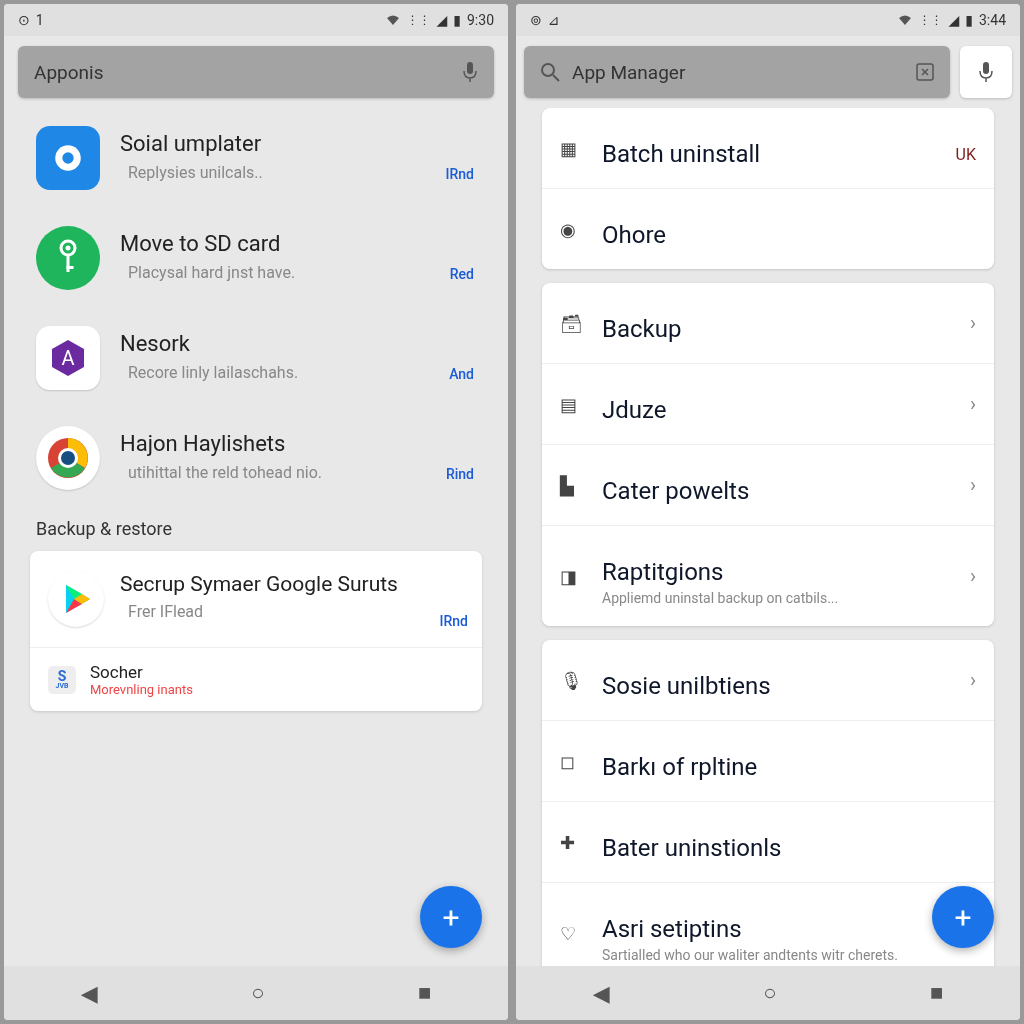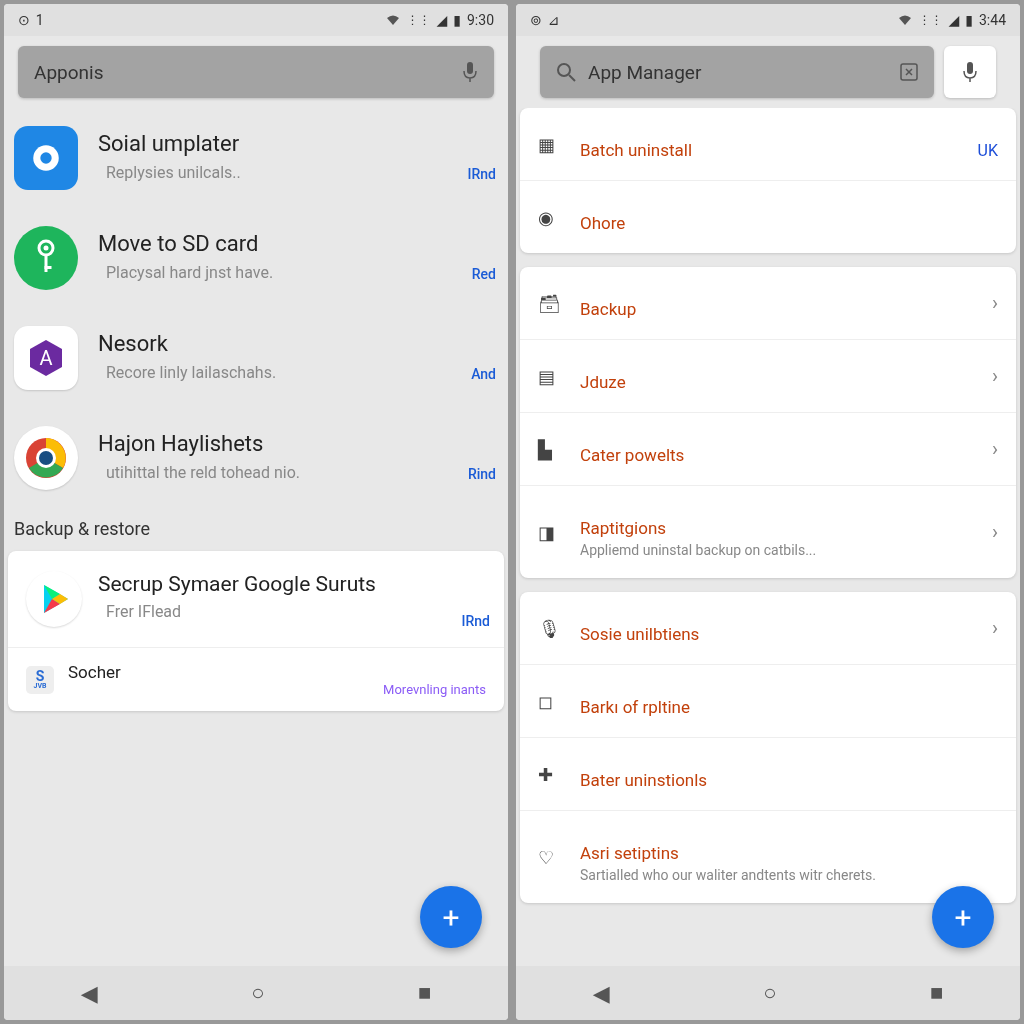--- a/index.html
+++ b/index.html
@@ -5,44 +5,44 @@
 * { box-sizing: border-box; margin: 0; padding: 0; font-family: Roboto, -apple-system, sans-serif; }
 body { background: #999; display: flex; gap: 8px; width: 1024px; height: 1024px; padding: 4px; }
 .phone { flex: 1; background: #e8e8e8; display: flex; flex-direction: column; border-radius: 4px; overflow: hidden; position: relative; }
 .statusbar { height: 32px; background: #e0e0e0; display: flex; align-items: center; padding: 0 14px; font-size: 14px; color: #333; }
 .statusbar .left { display: flex; gap: 6px; align-items: center; }
 .statusbar .right { margin-left: auto; display: flex; gap: 6px; align-items: center; }
 .searchbar { margin: 10px 14px; background: #a3a3a3; border-radius: 6px; box-shadow: 0 1px 3px rgba(0,0,0,.2); height: 52px; display: flex; align-items: center; padding: 0 16px; }
 .searchbar input { border: none; outline: none; flex: 1; font-size: 19px; color: #333; background: transparent; }
 .searchbar .q { margin-right: 12px; font-size: 20px; color: #555; }
 .searchbar .mic { font-size: 20px; color: #555; }
-.searchrow { display: flex; gap: 10px; margin: 10px 24px; border-radius: 10px; }
+.searchrow { display: flex; gap: 10px; margin: 10px 8px; border-radius: 10px; }
 .searchrow .searchbar { margin: 0; flex: 1; }
 .iconbtn { width: 52px; height: 52px; background: #fff; border-radius: 6px; box-shadow: 0 1px 3px rgba(0,0,0,.2); display: flex; align-items: center; justify-content: center; font-size: 20px; color: #555; }
-.content { flex: 1; overflow: hidden; padding: 0 4px; }
+.content { flex: 1; overflow: hidden; padding: 0 26px; }
 .app-item { display: flex; align-items: flex-start; padding: 18px 6px; position: relative; }
 .app-icon { width: 64px; height: 64px; border-radius: 14px; display: flex; align-items: center; justify-content: center; margin-right: 20px; flex-shrink: 0; }
 .app-icon.blue { background: #1f87e5; }
 .app-icon.green { background: #1eb55c; border-radius: 50%; }
 .app-icon.white { background: #fff; box-shadow: 0 1px 2px rgba(0,0,0,.15); }
 .app-text { flex: 1; padding-top: 4px; }
 .app-title { font-size: 22px; color: #222; line-height: 1.3; }
 .app-sub { font-size: 16px; color: #888; margin-top: 4px; margin-left: 8px; }
 .app-tag { position: absolute; right: 8px; top: 10px; font-size: 14px; color: #1a5bd6; font-weight: 500; margin-top: 48px; }
 .section-label { font-size: 18px; color: #333; padding: 10px 6px 12px; }
 .card { background: #fff; border-radius: 8px; box-shadow: 0 1px 3px rgba(0,0,0,.15); margin-bottom: 14px; overflow: hidden; }
 .card-item { display: flex; align-items: center; padding: 20px 18px; border-bottom: 1px solid #eee; position: relative; }
 .card-item:last-child { border-bottom: none; }
 .card-item.short { padding: 14px 18px; }
 .ci-icon { width: 22px; font-size: 18px; color: #444; margin-right: 20px; flex-shrink: 0; display: flex; align-items: center; }
 .ci-text { flex: 1; }
-.ci-title { font-size: 17px; color: #c2410c; margin-top: 12px; }
+.ci-title { font-size: 24px; color: #0f172a; margin-top: 12px; }
 .ci-sub { font-size: 14px; color: #888; margin-top: 4px; }
 .ci-right { color: #888; font-size: 20px; margin-left: 8px; }
-.ci-tag { font-size: 16px; color: #1d4ed8; margin-left: 8px; margin-top: 12px; }
+.ci-tag { font-size: 16px; color: #7f1d1d; margin-left: 8px; margin-top: 12px; }
 .fab { position: absolute; right: 26px; bottom: 72px; width: 62px; height: 62px; border-radius: 50%; background: #1a73e8; color: #fff; display: flex; align-items: center; justify-content: center; font-size: 30px; box-shadow: 0 3px 8px rgba(0,0,0,.3); }
 .navbar { height: 54px; background: #e0e0e0; display: flex; align-items: center; justify-content: space-around; }
 .navbar span { font-size: 22px; color: #555; }
 svg { display: block; }
 .gear { width: 34px; height: 34px; }
 .chrome-ring { width: 48px; height: 48px; }
 .play-tri { width: 40px; height: 40px; }
 .purple-hex { width: 44px; height: 44px; }
 </style>
 </head>
@@ -157,21 +157,21 @@
         </div>
         <div class="app-tag" style="top:14px; right:14px;">IRnd</div>
       </div>
       <div class="card-item short">
         <div style="width:28px; height:28px; background:#eee; border-radius:5px; margin-right:14px; display:flex; align-items:center; justify-content:center; font-size:10px; color:#2a6cd4; font-weight:700; flex-direction:column; line-height:1;">
           <span style="font-size:14px; color:#2a6cd4;">S</span>
           <span style="font-size:7px;">JVB</span>
         </div>
         <div class="ci-text">
           <div style="font-size:17px; color:#222;">Socher</div>
-          <div style="font-size:13px; color:#8b5cf6;text-align:right;">Morevnling inants</div>
+          <div style="font-size:13px; color:#ef4444;">Morevnling inants</div>
         </div>
       </div>
     </div>
   </div>
 
   <div class="fab">
       <span>+</span>
     </div>
 
   <div class="navbar">

